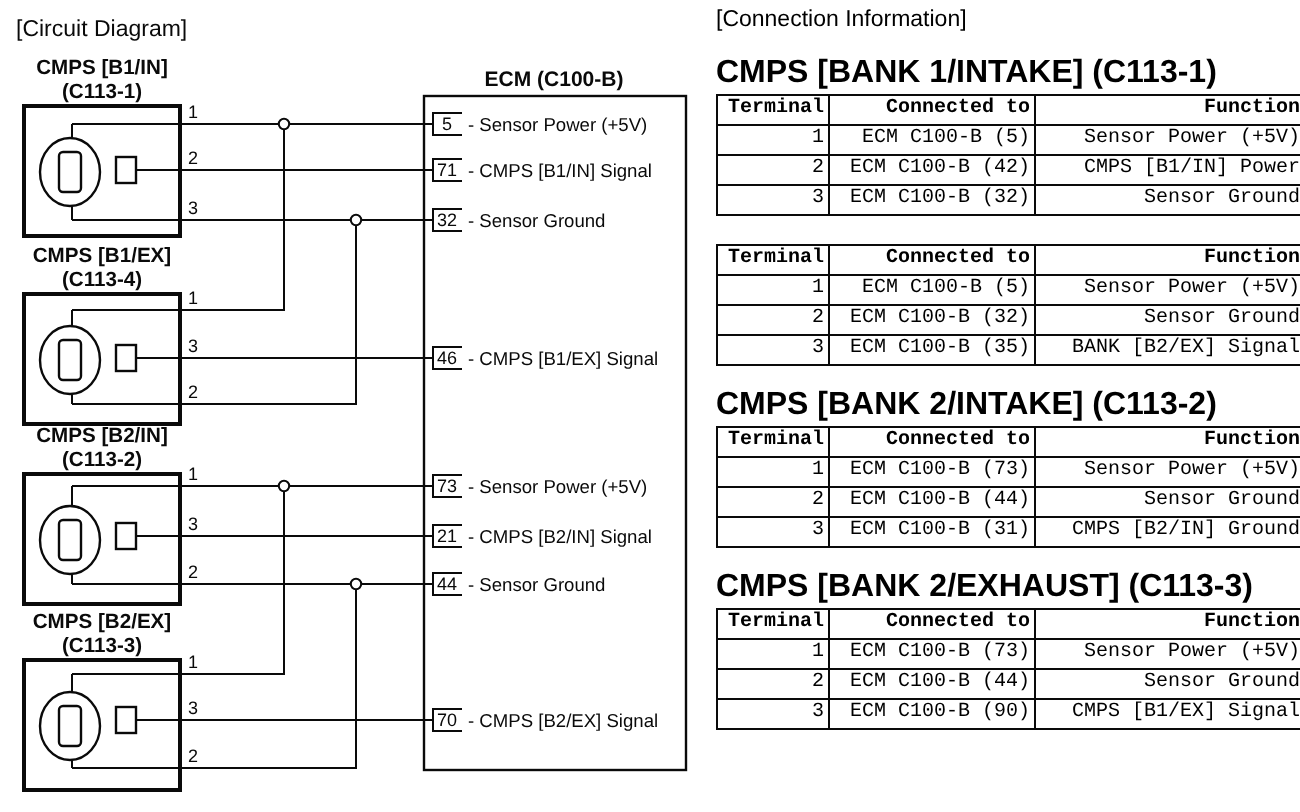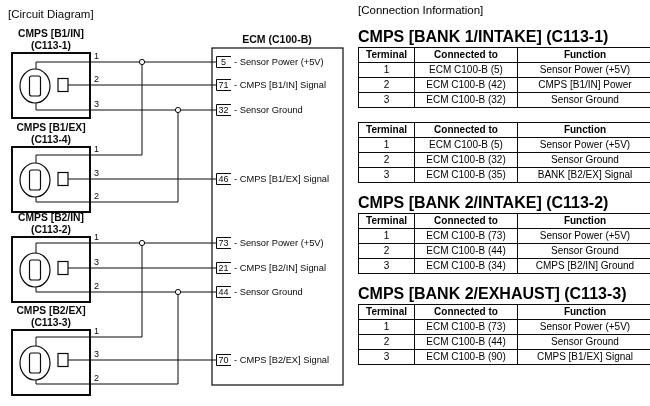--- a/index.html
+++ b/index.html
@@ -20,22 +20,22 @@
   .thinbox{stroke:#0a0a0a;stroke-width:1.2;fill:none;}
   .junction{stroke:#0a0a0a;stroke-width:1;fill:#ffffff;}
   .marker{stroke:#0a0a0a;stroke-width:1;fill:none;}
 
   .info-panel{position:absolute;left:358px;top:4px;width:294px;}
   .info-sec-title{font-size:11.5px;line-height:13px;margin:0 0 14px 0;}
   .tbl-block{margin:0 0 14px 0;}
   .tbl-title{font-size:16px;font-weight:bold;line-height:12px;margin:0 0 4px 0;}
   table.conn-table{border-collapse:collapse;width:294px;table-layout:fixed;border:1.5px solid #0a0a0a;}
   table.conn-table th, table.conn-table td{
-    border:1px solid #0a0a0a;font-size:10px;text-align:center;vertical-align:middle;
-    padding:1px 2px;height:12px;line-height:12px;white-space:nowrap;overflow:hidden;
+    border:1px solid #0a0a0a;font-size:10px;text-align:right;vertical-align:middle;
+    padding:1px 2px;height:12px;line-height:12px;white-space:nowrap;overflow:hidden;font-family:Liberation Mono, monospace;
   }
   table.conn-table th{font-weight:bold;}
   col.c1{width:56px;} col.c2{width:103px;} col.c3{width:135px;}
 </style>
 </head>
 <body>
 
 <svg width="345" height="406" viewBox="0 0 345 406">
   <text x="8" y="18" class="sec-title">[Circuit Diagram]</text>
 
@@ -240,21 +240,21 @@
         <td>ECM C100-B (73)</td>
         <td>Sensor Power (+5V)</td>
       </tr>
       <tr>
         <td>2</td>
         <td>ECM C100-B (44)</td>
         <td>Sensor Ground</td>
       </tr>
       <tr>
         <td>3</td>
-        <td>ECM C100-B (34)</td>
+        <td>ECM C100-B (31)</td>
         <td>CMPS [B2/IN] Ground</td>
       </tr>
     </tbody>
       </table>
   </div>
 
   <div class="tbl-block">
     <div class="tbl-title">CMPS [BANK 2/EXHAUST] (C113-3)</div>
     <table class="conn-table">
       <colgroup>

